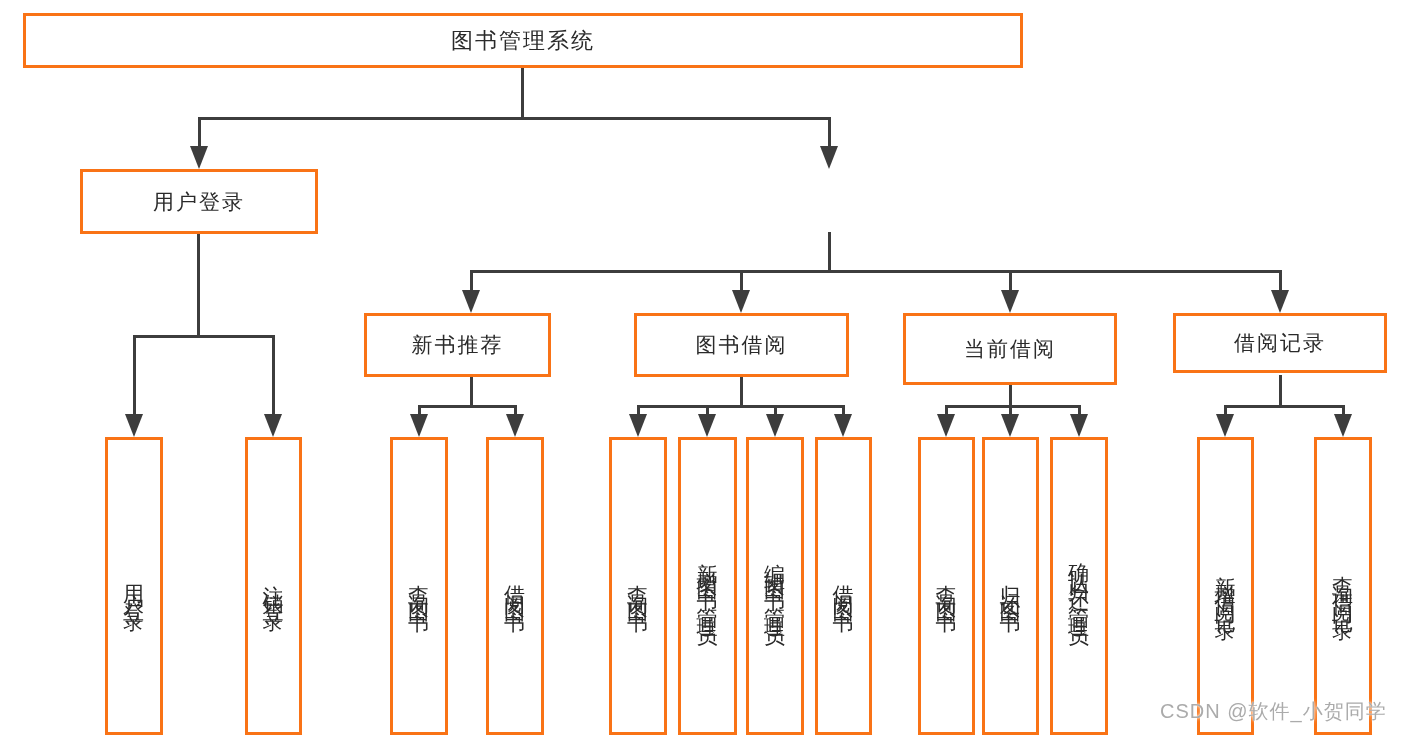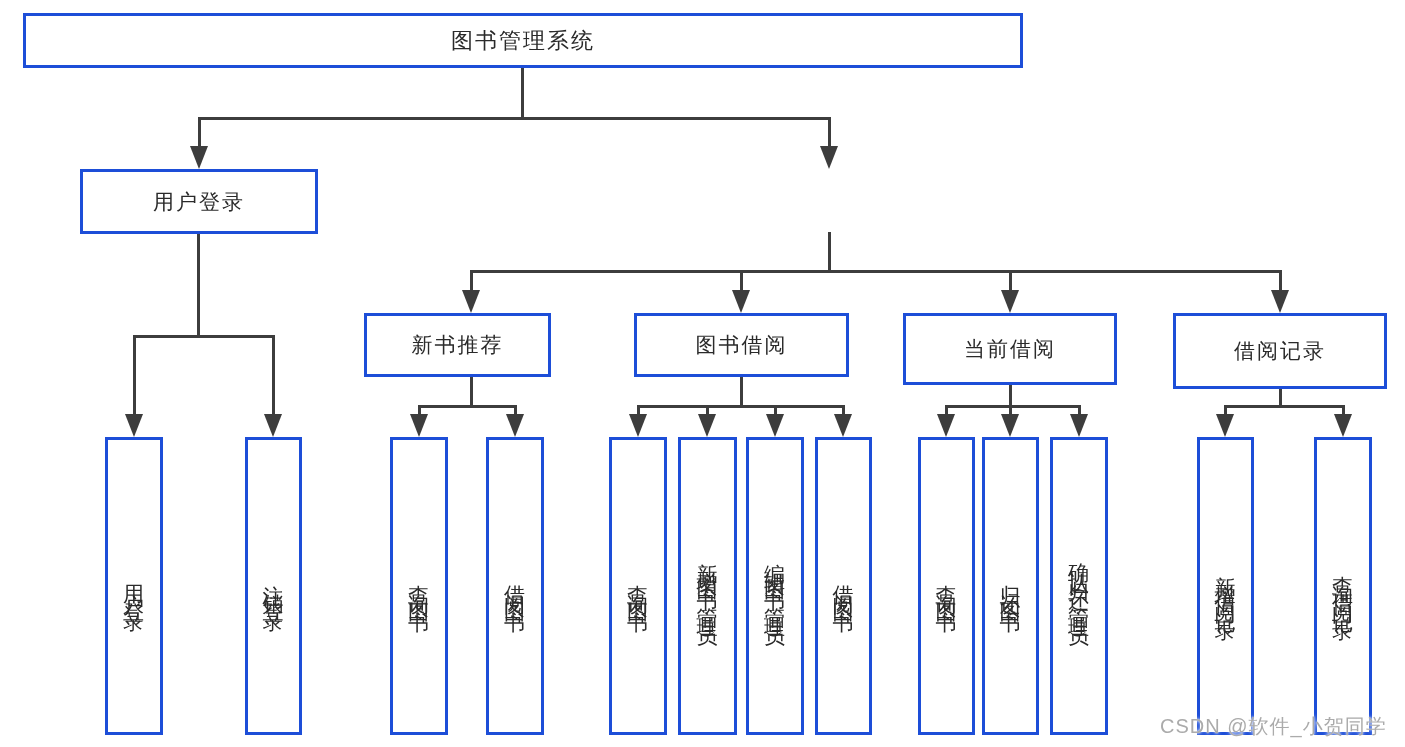--- a/index.html
+++ b/index.html
@@ -2,39 +2,39 @@
 <html><head>
 <meta charset="utf-8">
 <style>
   html,body { margin:0; padding:0; background:#ffffff; }
   .canvas {
     position:relative; width:1405px; height:747px; background:#ffffff;
     font-family:"Liberation Sans","DejaVu Sans",sans-serif; overflow:hidden;
   }
   .box {
     position:absolute; box-sizing:border-box;
-    border:3px solid #1d4ed8; background:#ffffff;
+    border:3px solid #f97316; background:#ffffff;
     display:flex; align-items:center; justify-content:center;
     color:#2a2a2a; font-size:21px; letter-spacing:2px; text-align:center;
   }
   .box.root { font-size:22px; }
   .tall { top:437px; height:298px; }
   .vtext {
     writing-mode:vertical-rl; text-orientation:mixed;
     letter-spacing:9px; line-height:1; font-size:21px;
   }
   .vl { position:absolute; width:3px; background:#3d3d3d; }
   .hl { position:absolute; height:3px; background:#3d3d3d; }
   .ah {
     position:absolute; width:0; height:0;
     border-left:9px solid transparent; border-right:9px solid transparent;
     border-top:23px solid #3d3d3d;
   }
   .watermark {
-    position:absolute; left:1160px; top:713px;
+    position:absolute; left:1160px; top:698px;
     font-size:20px; line-height:26px; color:#ababab; letter-spacing:1px;
     white-space:nowrap; z-index:5;
     text-shadow:0 0 2px #ffffff, 0 0 4px #ffffff;
   }
 </style>
 </head>
 <body>
 
 <div class="canvas">
 
@@ -107,21 +107,21 @@
 
   <div class="box" style="left:364px;top:313px;width:187px;height:64px">
     <span>新书推荐</span>
   </div>
   <div class="box" style="left:634px;top:313px;width:215px;height:64px">
     <span>图书借阅</span>
   </div>
   <div class="box" style="left:903px;top:313px;width:214px;height:72px">
     <span>当前借阅</span>
   </div>
-  <div class="box" style="left:1173px;top:313px;width:214px;height:76px">
+  <div class="box" style="left:1173px;top:313px;width:214px;height:60px">
     <span>借阅记录</span>
   </div>
 
   <div class="box tall" style="left:105px;width:58px">
     <span class="vtext">用户登录</span>
   </div>
   <div class="box tall" style="left:245px;width:57px">
     <span class="vtext">注销登录</span>
   </div>
 

